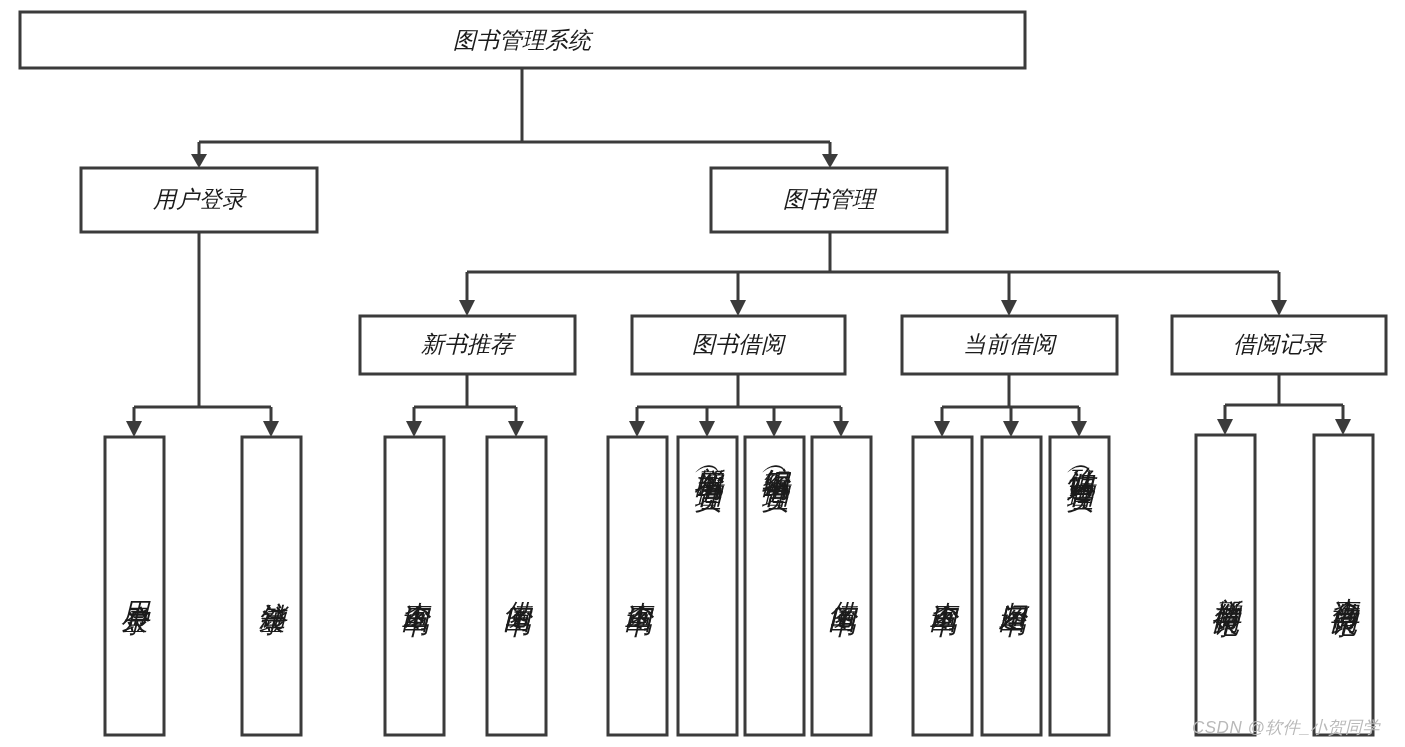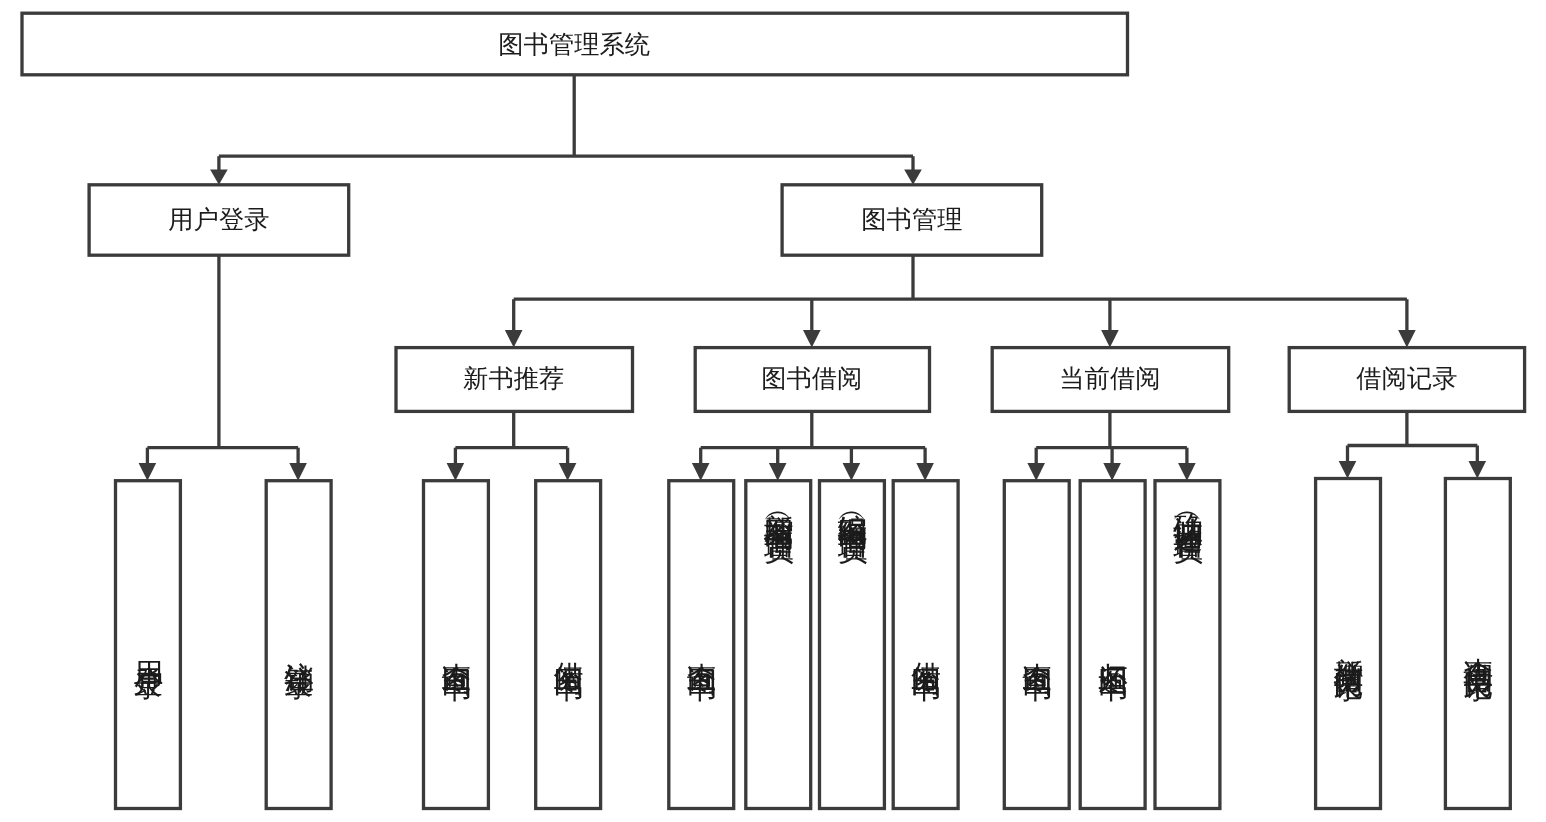--- a/index.html
+++ b/index.html
@@ -10,20 +10,21 @@
   body {
     width: 1405px;
     height: 747px;
     font-family: "Liberation Sans", "DejaVu Sans", sans-serif;
     overflow: hidden;
   }
   #diagram-root {
     position: relative;
     width: 1164px;
     height: 747px;
+    font-style: italic;
   }
   svg#flow {
     position: absolute;
     left: 0;
     top: 0;
     width: 1405px;
     height: 747px;
     display: block;
   }
   .node-box {
@@ -229,14 +230,15 @@
   <div class="leaf-label" style="left:745px; top:437px; width:59px; height:298px; justify-content:flex-start; padding-top:8px;">编辑图书（管理员）</div>
   <div class="leaf-label" style="left:812px; top:437px; width:59px; height:298px;">借阅图书</div>
 
   <div class="leaf-label" style="left:913px; top:437px; width:59px; height:298px;">查询图书</div>
   <div class="leaf-label" style="left:982px; top:437px; width:59px; height:298px;">归还图书</div>
   <div class="leaf-label" style="left:1050px; top:437px; width:59px; height:298px; justify-content:flex-start; padding-top:8px;">确认归还（管理员）</div>
 
   <div class="leaf-label" style="left:1196px; top:435px; width:59px; height:300px;">新增借阅记录</div>
   <div class="leaf-label" style="left:1314px; top:435px; width:59px; height:300px;">查询借阅记录</div>
 
+  <div class="watermark" style="left:1192px; top:716px;">CSDN @软件_小贺同学</div>
 
 </div>
 
 </body></html>

